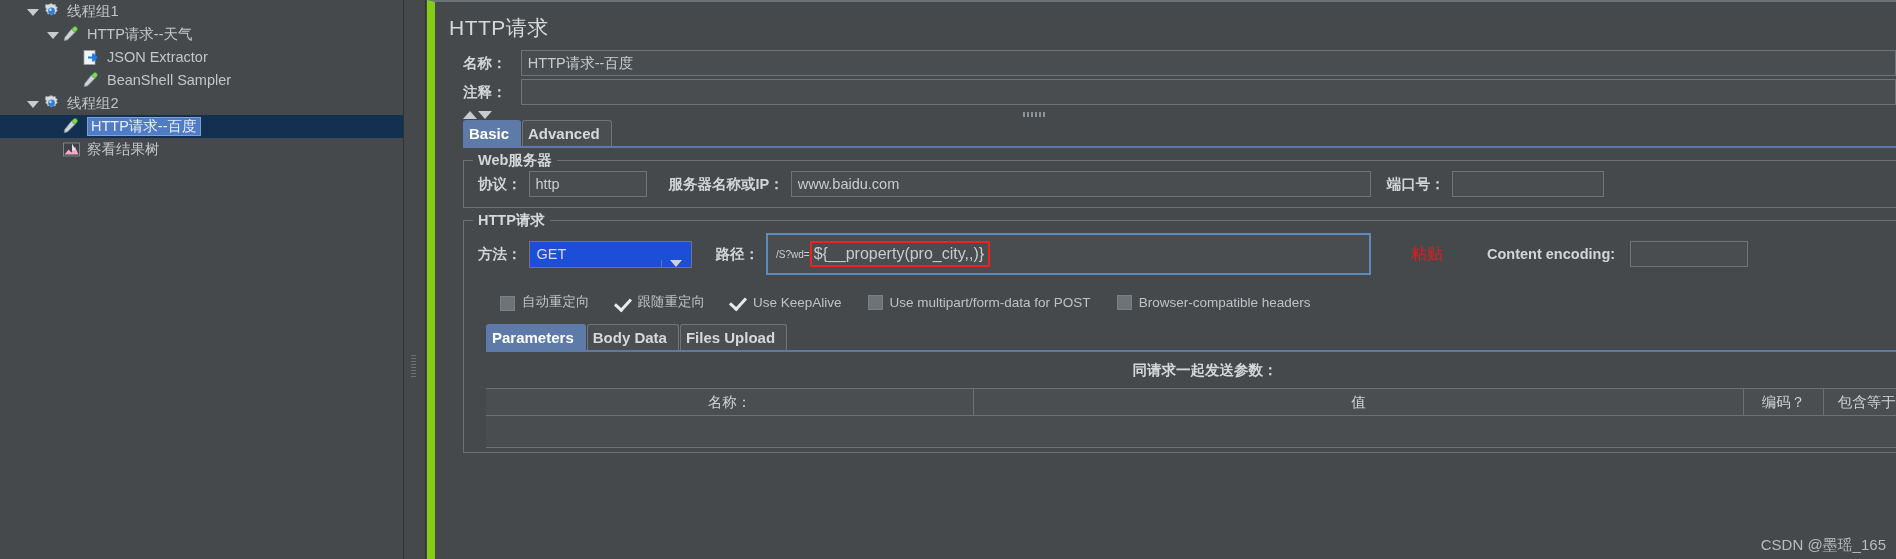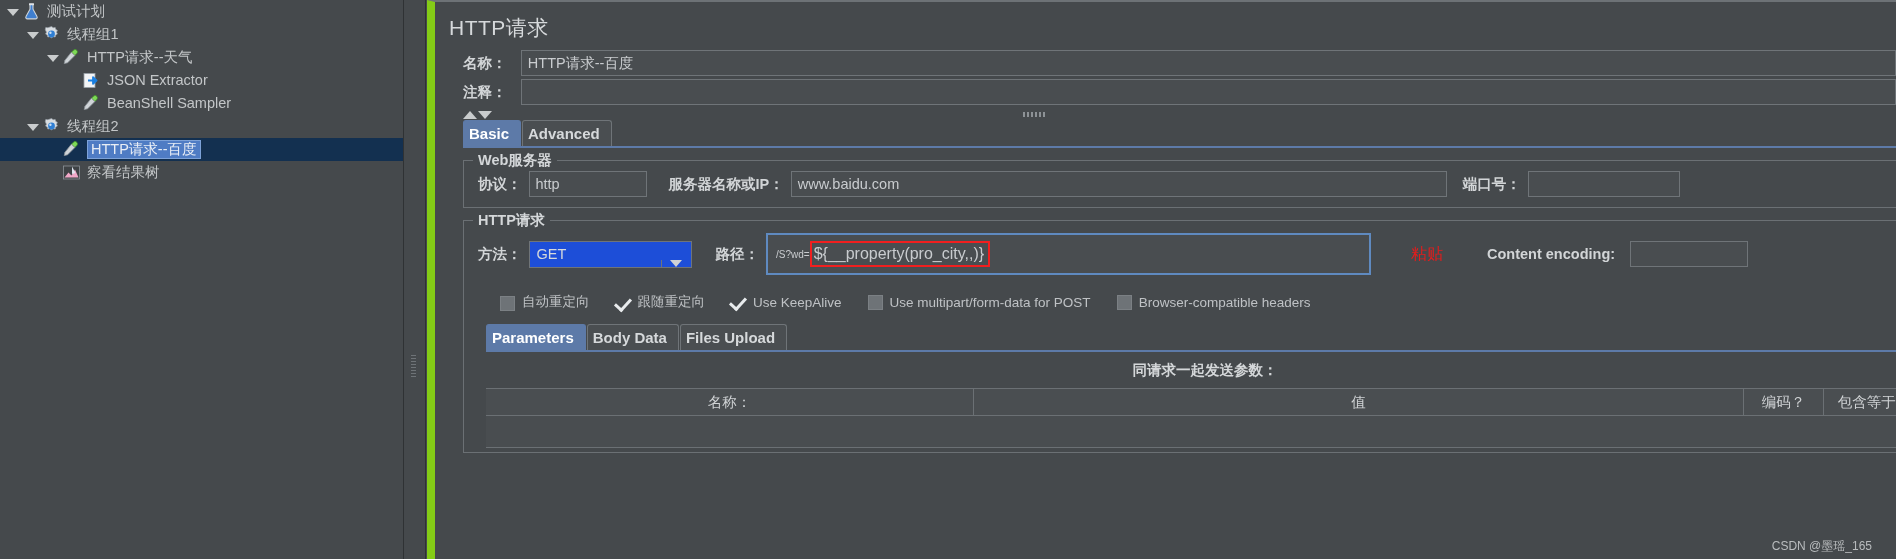--- a/index.html
+++ b/index.html
@@ -315,44 +315,36 @@
   .th:last-child { border-right: none; }
   #params-body {
     height: 32px;
     background: #494d50;
     border-bottom: 1px solid #6b7074;
   }
 
   
   #watermark {
     position: absolute;
-    right: 24px; bottom: 4px;
-    font-size: 12px;
+    right: 10px; bottom: 4px;
+    font-size: 15px;
     color: #b9bcbe;
     white-space: nowrap;
   }
 
   
   .port-wrap { display: flex; align-items: center; margin-left: 16px; }
 </style>
 </head>
 <body>
 
 <div id="root">
 
   <div id="tree-panel">
     <div id="tree-rows">
-        <div class="tree-row" style="padding-left: 6px;">
-          <span class="twisty open"></span>
-          <span class="tree-icon"><svg width="19" height="19" viewBox="0 0 19 19">
-              <path d="M8 2h3v5.2l4 7.3a1.6 1.6 0 0 1-1.4 2.4H5.4A1.6 1.6 0 0 1 4 14.5L8 7.2z" fill="#3f7fd0" stroke="#cfd6dc" stroke-width="1.1"></path>
-              <rect x="7" y="1.4" width="5" height="1.8" fill="#dfe3e6"></rect>
-            </svg></span>
-          <span class="tree-label">测试计划</span>
-        </div>
         <div class="tree-row" style="padding-left: 26px;">
           <span class="twisty open"></span>
           <span class="tree-icon"><svg width="19" height="19" viewBox="0 0 19 19">
               <path d="M9.5 1.6l1.7 1.1 2-.3.5 1.9 1.7 1.1-.9 1.8.9 1.8-1.7 1.1-.5 1.9-2-.3-1.7 1.1-1.7-1.1-2 .3-.5-1.9-1.7-1.1.9-1.8-.9-1.8L3.3 4.3l.5-1.9 2 .3z" fill="#d8dde1" stroke="#9aa1a7" stroke-width=".7"></path>
               <circle cx="9.5" cy="9" r="3.4" fill="#2f7fd4"></circle>
               <circle cx="8.4" cy="7.8" r="1.2" fill="#cfe2f5"></circle>
             </svg></span>
           <span class="tree-label">线程组1</span>
         </div>
         <div class="tree-row" style="padding-left: 46px;">
@@ -436,21 +428,21 @@
         <div class="tab active">Basic</div>
         <div class="tab">Advanced</div>
       </div>
 
     <div class="groupbox">
       <div class="grp-title">Web服务器</div>
       <div class="grp-row">
         <div class="form-label">协议：</div>
         <div class="txtfield" style="width:118px;">http</div>
         <div class="form-label" style="margin-left:22px;">服务器名称或IP：</div>
-        <div class="txtfield" style="width:656px;">www.baidu.com</div>
+        <div class="txtfield" style="width:580px;">www.baidu.com</div>
         <div class="port-wrap">
           <div class="form-label" style="margin-right:7px;">端口号：</div>
           <div class="txtfield" style="width:152px;"></div>
         </div>
       </div>
     </div>
 
     <div class="groupbox" style="padding-bottom:4px;">
       <div class="grp-title">HTTP请求</div>
 

